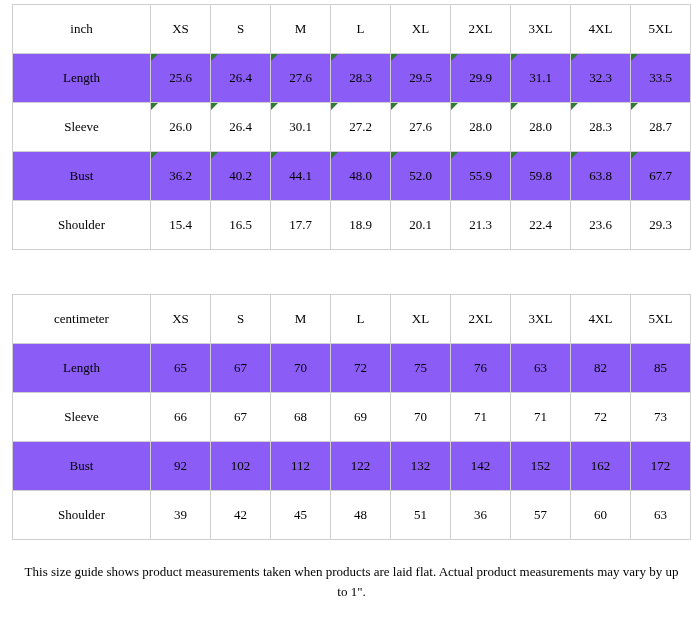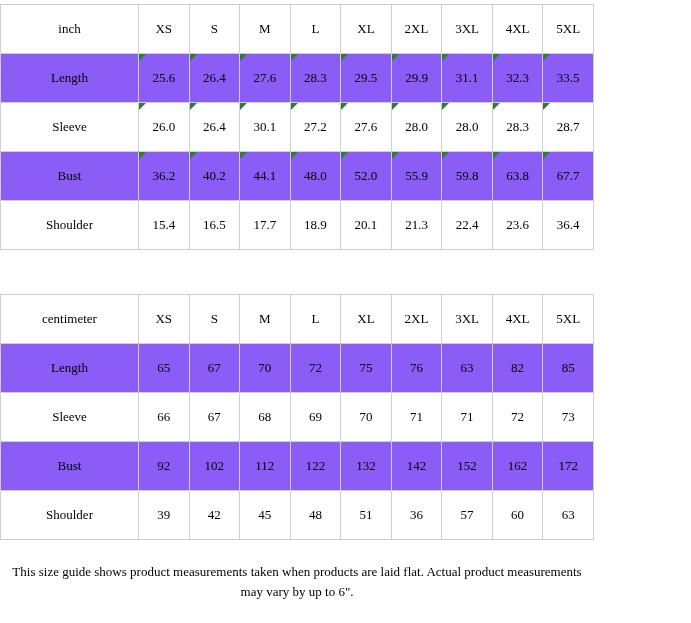--- a/index.html
+++ b/index.html
@@ -9,23 +9,24 @@
   }
   body {
     width: 691px;
     height: 623px;
     font-family: "Liberation Serif", serif;
     color: #000000;
     overflow: hidden;
   }
   .page {
     position: relative;
-    width: 594px;
+    width: 691px;
     height: 623px;
     box-sizing: border-box;
+    padding-left: 12px;
   }
   table.size-table {
     width: 100%;
     border-collapse: collapse;
     table-layout: fixed;
     font-size: 13px;
   }
   table.size-table td,
   table.size-table th {
     border: 1px solid #cfcfcf;
@@ -137,21 +138,21 @@
       <tr class="plain">
         <td class="rowlabel">Shoulder</td>
         <td>15.4</td>
         <td>16.5</td>
         <td>17.7</td>
         <td>18.9</td>
         <td>20.1</td>
         <td>21.3</td>
         <td>22.4</td>
         <td>23.6</td>
-        <td>36.4</td>
+        <td>29.3</td>
       </tr>
     </tbody>
   </table>
 
   <div class="gap"></div>
 
   <table class="size-table">
     <tbody>
       <tr class="plain">
         <th class="rowlabel">centimeter</th>
@@ -213,15 +214,15 @@
         <td>48</td>
         <td>51</td>
         <td>36</td>
         <td>57</td>
         <td>60</td>
         <td>63</td>
       </tr>
     </tbody>
   </table>
 
-  <div class="footnote">This size guide shows product measurements taken when products are laid flat. Actual product measurements may vary by up to 6".</div>
+  <div class="footnote">This size guide shows product measurements taken when products are laid flat. Actual product measurements may vary by up to 1".</div>
 
 </div>
 
 </body></html>

